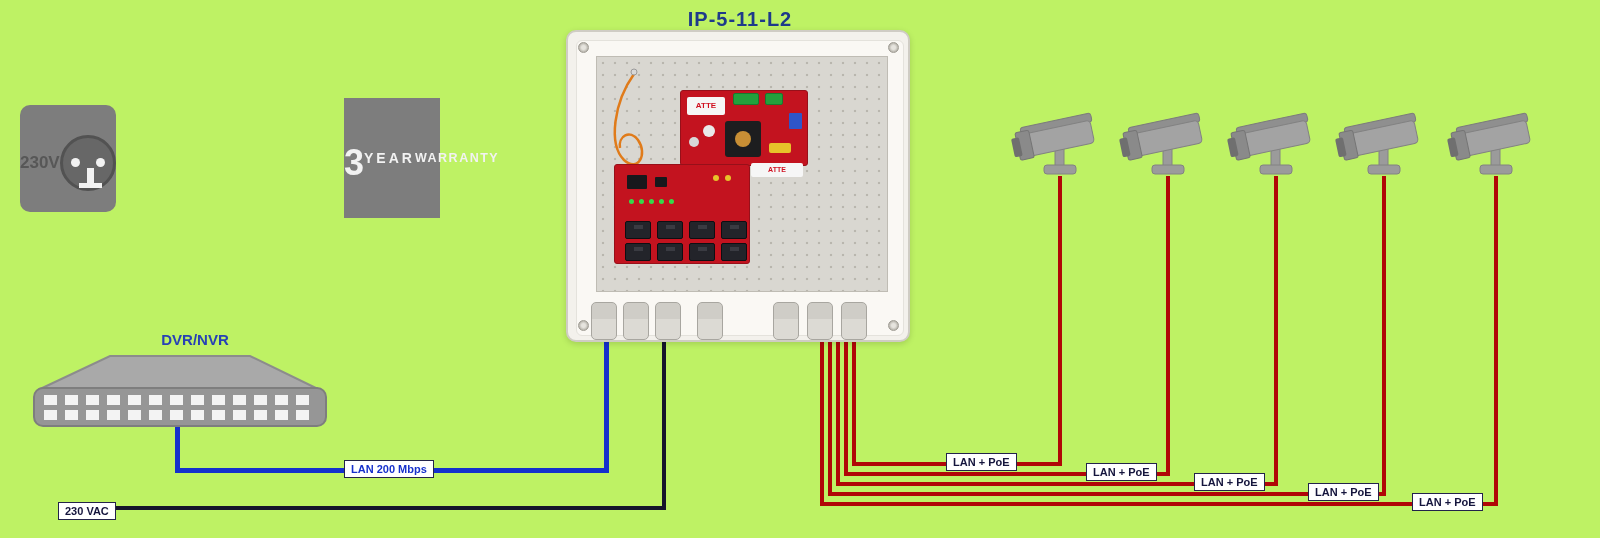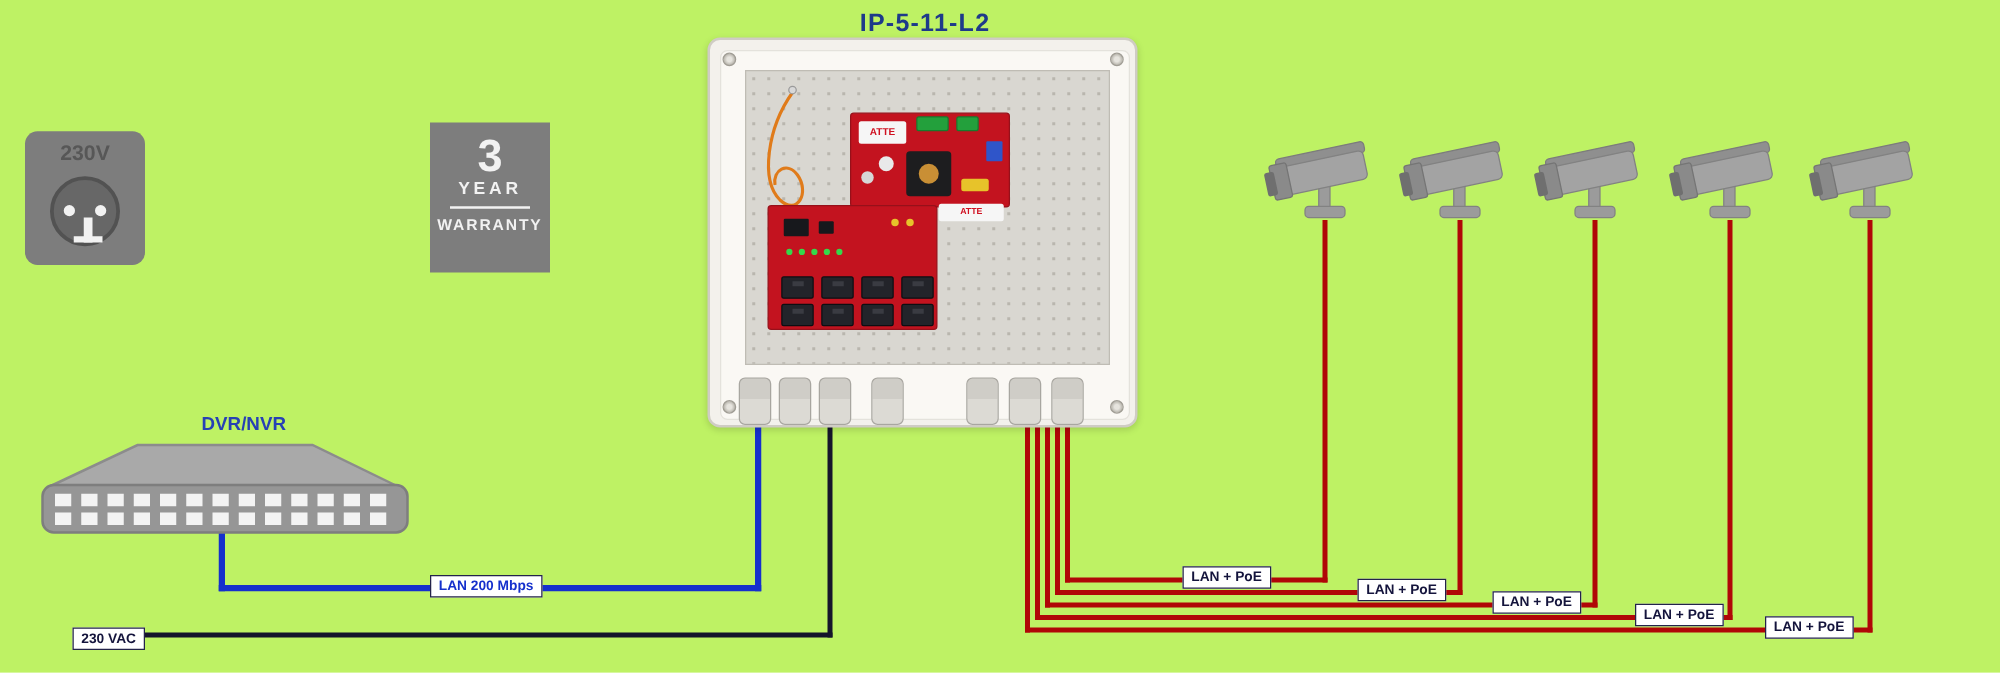--- a/index.html
+++ b/index.html
@@ -17,21 +17,21 @@
     color:var(--c-label_text,#14143c); font-size:11px; font-weight:bold; line-height:16px;
     padding:0 6px; white-space:nowrap; }
   .diag-label.blue { color:var(--c-lan,#1530cc); }
 
   
   .title { position:absolute; z-index:6; left:590px; top:8px; width:300px; text-align:center;
     font-size:20px; font-weight:bold; letter-spacing:1px; color:var(--c-title,#1e3a8a); }
 
   
   .badge { position:absolute; z-index:2; background:#7d7d7d; color:#f2f2f2;
-    display:flex; flex-direction:column; align-items:center; }
+    display:flex; flex-direction:row; align-items:center; }
   .badge.round { border-radius:10px; }
   .badge-dark-text { color:#575757; font-weight:bold; }
   .socket { position:relative; width:56px; height:56px; border-radius:50%;
     background:#676767; border:3px solid #525252; margin-top:8px; }
   .socket .hole { position:absolute; width:9px; height:9px; border-radius:50%; background:#f2f2f2; top:20px; }
   .socket .pin-v { position:absolute; left:24px; top:30px; width:7px; height:20px; background:#f2f2f2; }
   .socket .pin-h { position:absolute; left:16px; top:45px; width:23px; height:5px; background:#f2f2f2; }
   .temp-scale { width:60px; height:3px; background:#f0f0f0; margin-top:12px; position:relative; }
   .temp-scale::after { content:""; position:absolute; left:-2px; top:-3px; width:8px; height:8px;
     border-radius:50%; background:#f0f0f0; }

